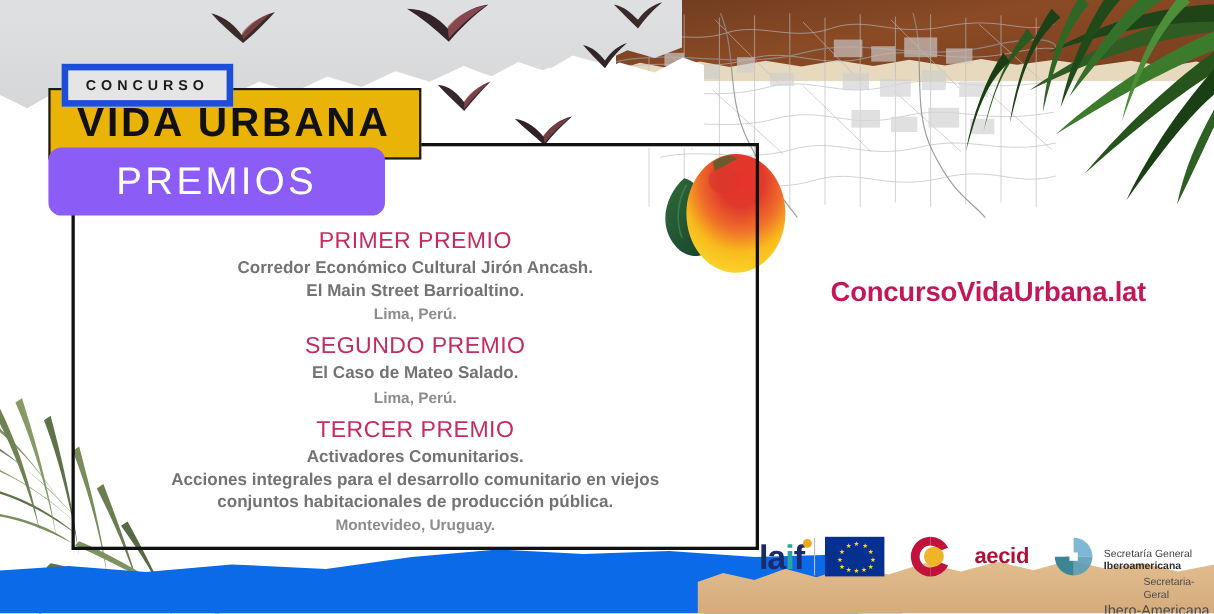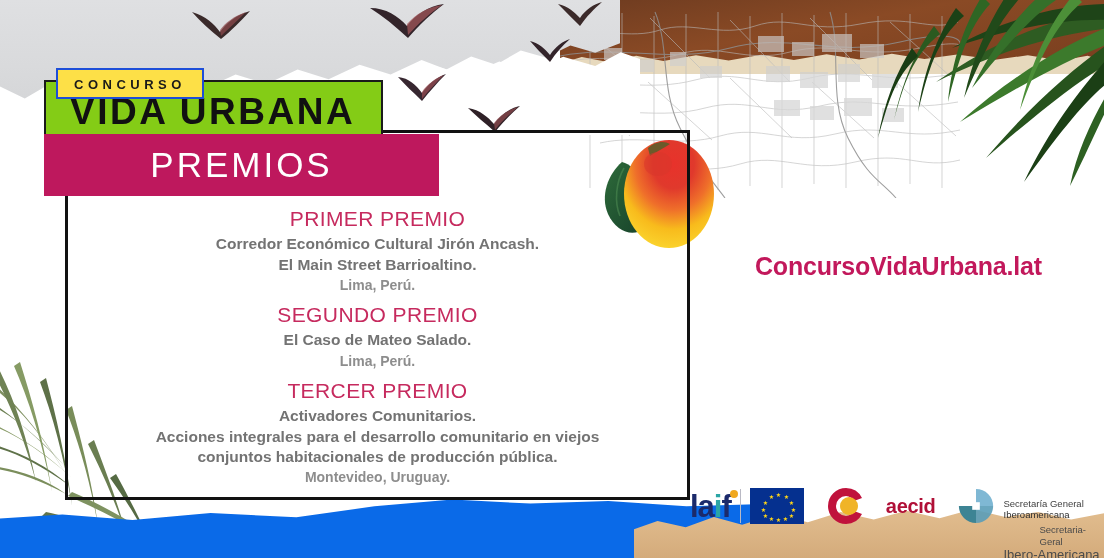--- a/index.html
+++ b/index.html
@@ -89,45 +89,45 @@
   
   #frame {
     position: absolute; left: 65px; top: 130px;
     width: 625px; height: 370px;
     border: 3px solid #111111;
     background: transparent;
   }
 
   
   #concurso-box {
-    position: absolute; left: 56px; top: 68px;
-    border: 2px solid #1d4ed8;
-    background: #fde047;
+    position: absolute; left: 56px; top: 58px;
+    border: 6px solid #1d4ed8;
+    background: #e5e5e5;
     padding: 5px 16px 4px 16px;
     z-index: 6;
   }
   #concurso-box span {
     font-size: 13px; font-weight: 700; letter-spacing: 4.5px; color: #1a1a1a;
   }
   #vida-urbana-box {
     position: absolute; left: 44px; top: 80px;
     border: 2px solid #1a1a1a;
-    background: #84cc16;
+    background: #eab308;
     padding: 9px 26px 10px 24px;
     z-index: 5;
   }
   #vida-urbana-box span {
     font-size: 37px; font-weight: 800; letter-spacing: 2.5px; color: #111111;
   }
   #premios-box {
     position: absolute; left: 44px; top: 134px;
-    width: 395px; height: 62px;
-    background: #be185d;
+    width: 306px; height: 62px;
+    background: #8b5cf6;
     z-index: 5;
-    display: flex; align-items: center; justify-content: center;
+    display: flex; align-items: center; justify-content: center; border-radius: 12px;
   }
   #premios-box span {
     font-size: 35px; font-weight: 400; letter-spacing: 3px; color: #ffffff;
   }
 
   
   #prizes {
     position: absolute; left: 70px; top: 206px; width: 615px;
     text-align: center; z-index: 4;
   }
@@ -176,21 +176,21 @@
   
   #aecid-mark { width: 40px; height: 40px; position: relative; }
   #aecid-text {
     font-size: 20px; font-weight: 700; color: #b01037; margin-left: 20px; letter-spacing: -.3px;
   }
 
   
   #segib-mark { width: 40px; height: 40px; position: relative; margin-right: 8px; }
   #segib-text { line-height: 1.18; }
   .segib-l1 { font-size: 9.5px; color: #3f3f3f; font-weight: 400; margin-top: 48px; }
-  .segib-l2 { font-size: 9.5px; color: #2c2c2c; font-weight: 400; }
+  .segib-l2 { font-size: 9.5px; color: #2c2c2c; font-weight: 700; }
   .segib-l3 { font-size: 9.5px; color: #4a4a4a; font-weight: 400; margin-top: 4px; margin-left: 36px; }
   .segib-l4 { font-size: 13px; color: #4a4a4a; font-weight: 400; }
 </style>
 </head>
 <body>
 
 <div id="poster">
 
   <div class="layer" id="earth-strip"></div>
 

